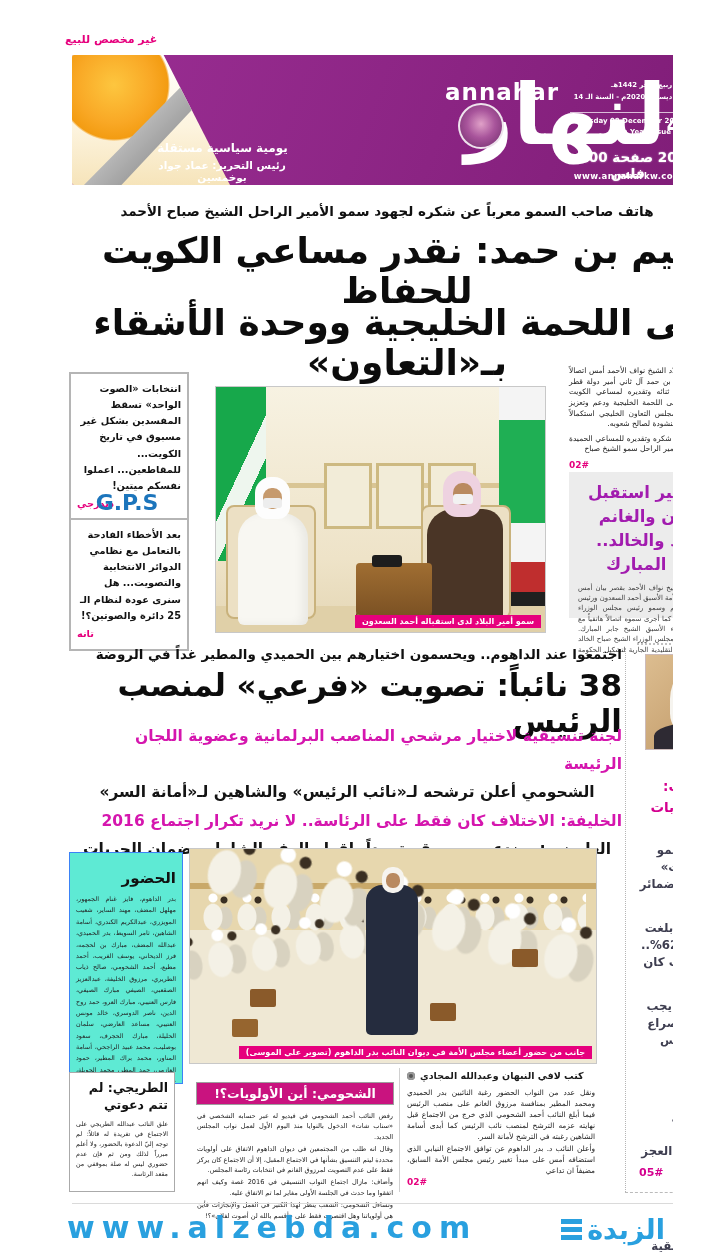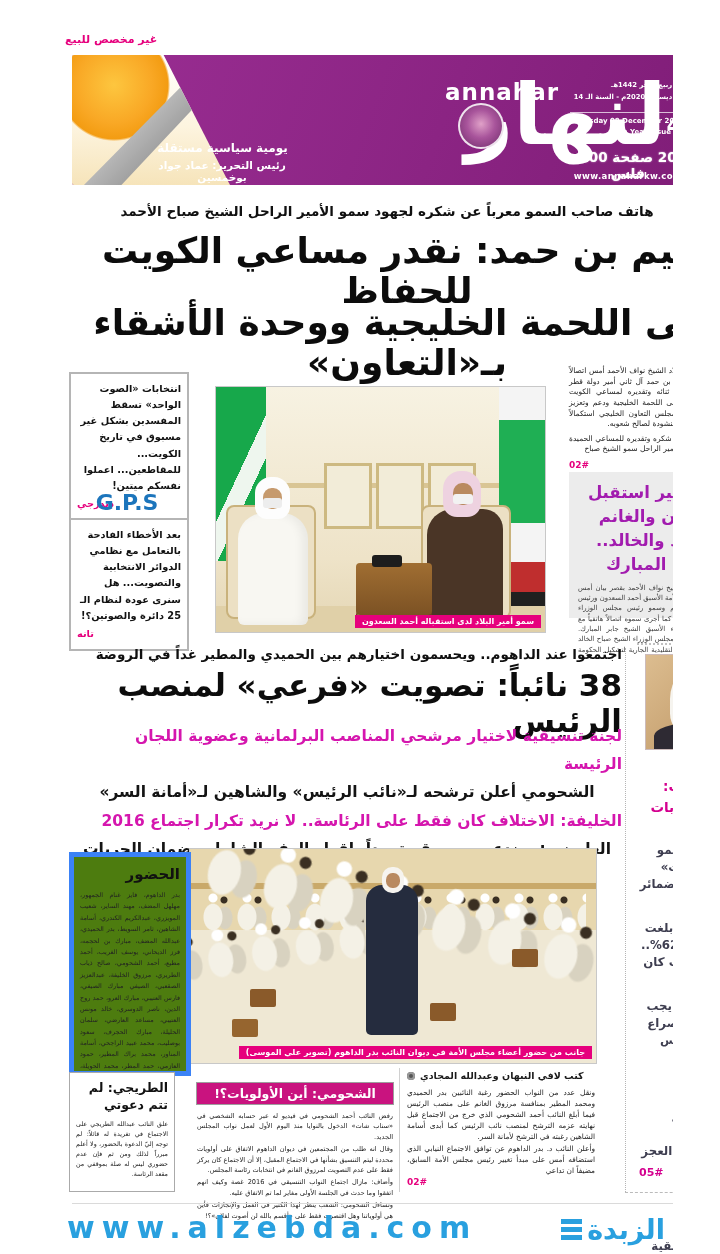--- a/index.html
+++ b/index.html
@@ -154,21 +154,21 @@
          direction:rtl;text-align:justify;}
   .body2 p{margin:0;}
   .col-sep{left:352px;top:1068px;height:124px;border-left:1px solid #d0d0d0;}
   .shahoumi-box{left:150px;top:1083px;width:196px;}
   .shahoumi-header{background:#C9137F;color:#fff;font-weight:bold;font-size:12.5px;text-align:center;
                    padding:3px 0;direction:rtl;box-shadow:0 0 0 1px #9e9e9e;}
   .shahoumi-body{font-size:6.6px;line-height:1.58;margin-top:7px;color:#222;direction:rtl;text-align:justify;}
   .shahoumi-body p{margin:0 0 2px 0;}
 
   
-  .hudur-box{left:22px;top:852px;width:100px;height:198px;border:5px solid #3b82f6;padding:8px 6px;background:#4d7c0f;overflow:hidden;}
+  .hudur-box{left:22px;top:852px;width:100px;height:198px;border:1px solid #3b82f6;padding:16px 6px;background:#5eead4;overflow:hidden;}
   .hudur-title{font-size:15px;font-weight:bold;color:#111;text-align:right;direction:rtl;}
   .hudur-body{font-size:6.4px;line-height:1.78;margin-top:7px;color:#222;direction:rtl;text-align:justify;}
   .tariji-box{left:22px;top:1072px;width:92px;height:104px;border:1px solid #aaa;padding:7px 6px;background:#fff;overflow:hidden;}
   .tariji-title{font-size:12.5px;font-weight:bold;color:#111;text-align:right;direction:rtl;line-height:1.35;}
   .tariji-body{font-size:6.3px;line-height:1.6;margin-top:5px;color:#222;direction:rtl;text-align:justify;}
 
   
   .mulaifi-photo{left:598px;top:654px;width:114px;height:94px;overflow:hidden;border:1px solid #cbb;
                  background:linear-gradient(135deg,#dcbd90,#b98f5c);}
   .mp-ghutra{position:absolute;left:24px;top:8px;width:66px;height:72px;background:#f6f4ef;

